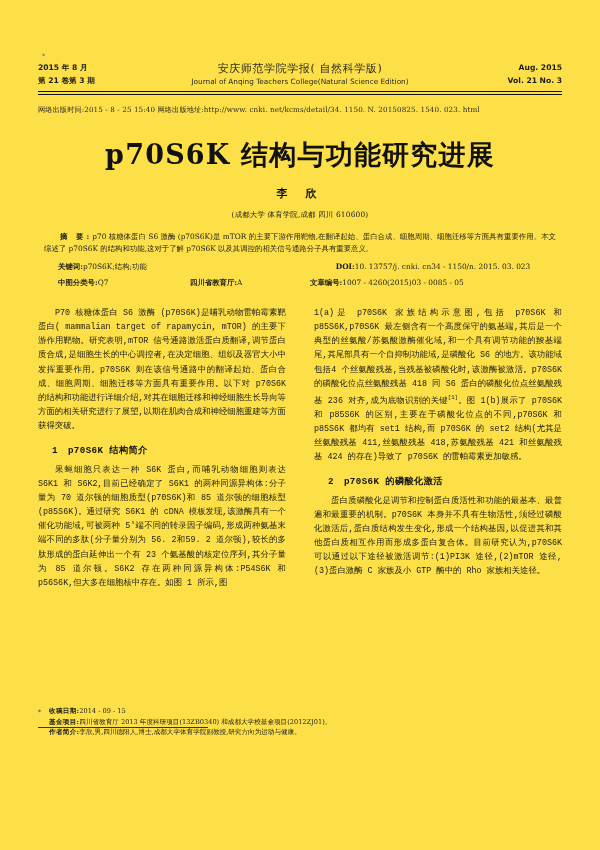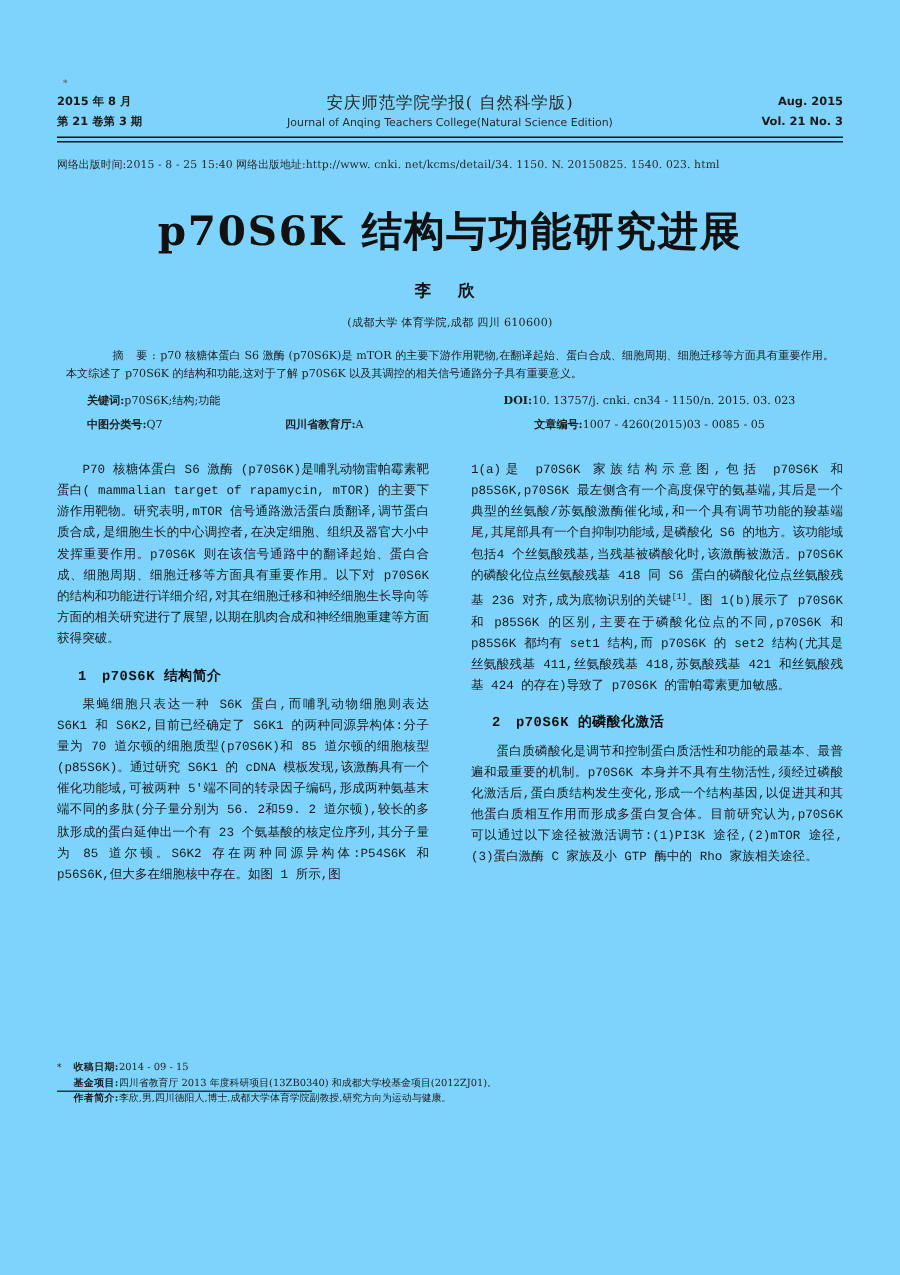--- a/index.html
+++ b/index.html
@@ -13,21 +13,21 @@
     font-family: "DejaVu Serif", "Liberation Serif", serif;
     color: #1b1b1b;
     overflow: hidden;
     position: relative;
   }
   .page {
     position: absolute;
     left: 0; top: 0;
     width: 600px;
     height: 850px;
-    background: #7dd3fc;
+    background: #fde047;
   }
   .content {
     position: absolute;
     left: 38px;
     top: 52px;
     width: 524px;
   }
 
   
   .corner-mark {
@@ -118,43 +118,43 @@
   }
   .abs-para {
     font-size: 7.4px;
     line-height: 12.6px;
     text-align: justify;
     text-justify: inter-ideograph;
     color: #1d1d1d;
     text-indent: 0;
   }
   .abs-label {
-    font-weight: normal;
+    font-weight: bold;
     letter-spacing: 3px;
-    margin-left: 31px;
+    margin-left: 16px;
   }
   .kwline {
     margin-top: 5px;
     font-size: 7.4px;
     line-height: 12.6px;
     display: flex;
     color: #1d1d1d;
   }
   .kw-left { width: 252px; padding-left: 14px; }
   .kw-right { flex: 1; text-align: center; }
   .clsline {
     margin-top: 3px;
     font-size: 7.4px;
     line-height: 12.6px;
     display: flex;
     color: #1d1d1d;
   }
   .cls-a { width: 132px; padding-left: 14px; }
   .cls-b { width: 120px; }
-  .cls-c { flex: 1; text-align: center; }
+  .cls-c { flex: 1; text-align: left; }
   .b { font-weight: bold; }
 
   
   .cols {
     margin-top: 17px;
     display: flex;
     justify-content: space-between;
     font-family: Liberation Mono, monospace;
   }
   .col {

